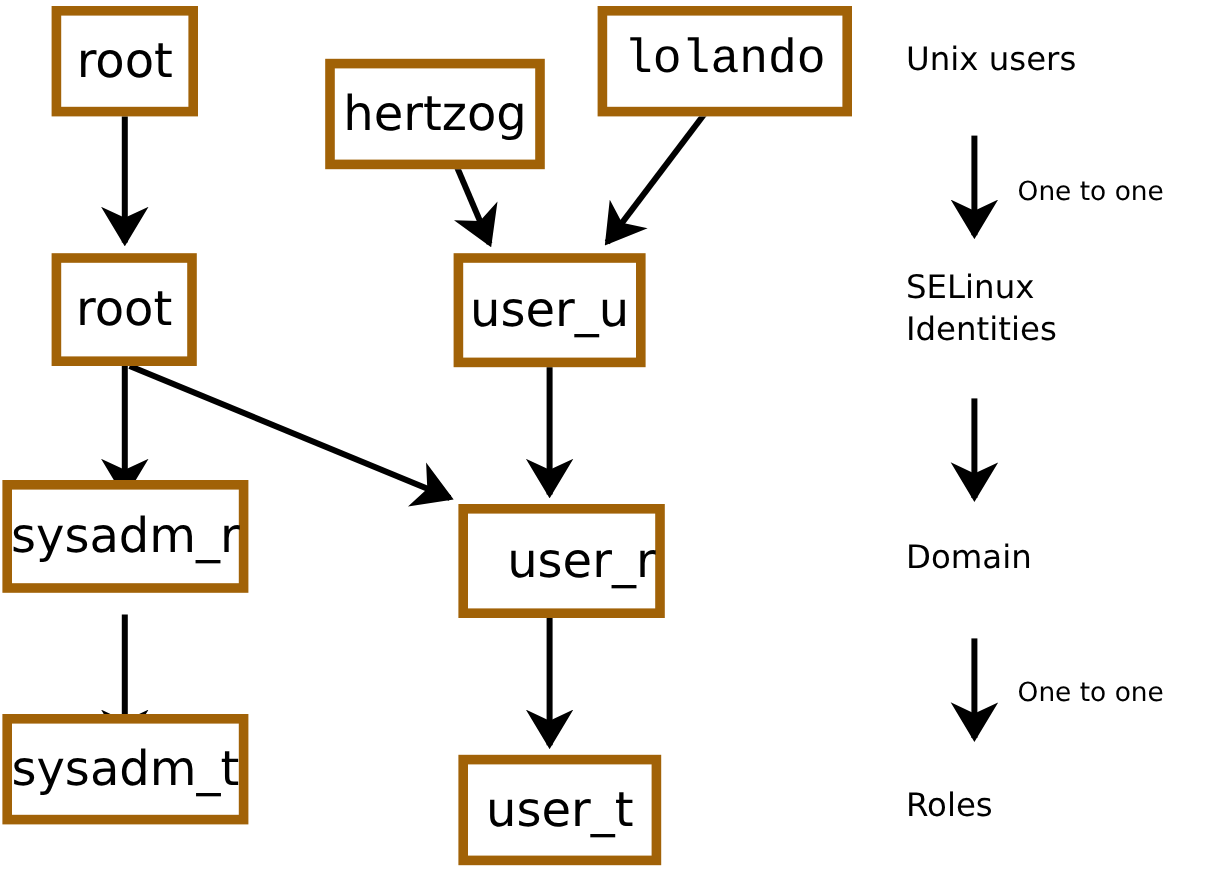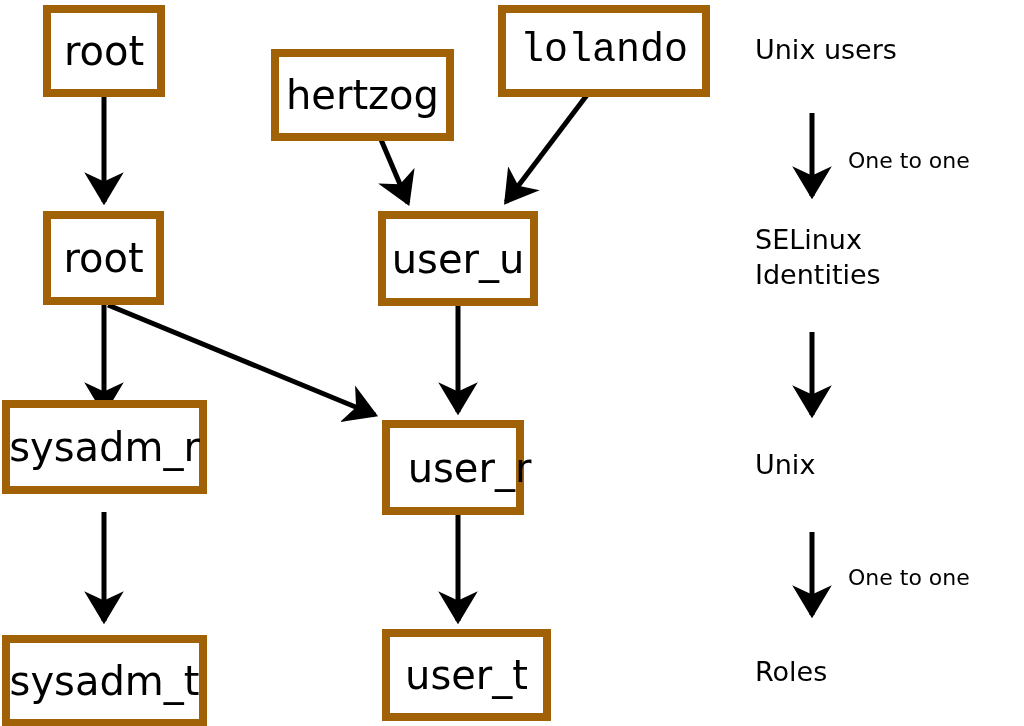--- a/index.html
+++ b/index.html
@@ -47,25 +47,25 @@
   </svg>
 
   <div class="node" style="left:43px;  top:5px;   width:122px; height:92px;">root</div>
   <div class="node" style="left:271px; top:5px;   width:183px; height:92px;margin-top:44px;">hertzog</div>
   <div class="node" style="left:498px; top:5px;   width:212px; height:92px;font-family:Liberation Mono, monospace;">lolando</div>
 
   <div class="node" style="left:43px;  top:211px; width:121px; height:94px;">root</div>
   <div class="node" style="left:378px; top:211px; width:160px; height:95px;">user_u</div>
 
   <div class="node" style="left:2px;   top:400px; width:205px; height:94px;">sysadm_r</div>
-  <div class="node" style="left:382px; top:420px; width:142px; height:95px;padding-left:33px;">user_r</div>
+  <div class="node" style="left:382px; top:420px; width:172px; height:95px;padding-left:33px;">user_r</div>
 
-  <div class="node" style="left:2px;   top:635px; width:205px; height:92px;">sysadm_t</div>
+  <div class="node" style="left:2px;   top:595px; width:205px; height:92px;">sysadm_t</div>
   <div class="node" style="left:382px; top:629px; width:169px; height:92px;">user_t</div>
 
   <div class="legend-level" style="left:755px; top:32px;">Unix users</div>
   <div class="legend-connector" style="left:848px; top:145px;">One to one</div>
   <div class="legend-level" style="left:755px; top:222px; width:185px;">SELinux Identities</div>
-  <div class="legend-level" style="left:755px; top:447px;">Unix</div>
+  <div class="legend-level" style="left:755px; top:447px;">Domain</div>
   <div class="legend-connector" style="left:848px; top:562px;">One to one</div>
   <div class="legend-level" style="left:755px; top:654px;">Roles</div>
 
 </div>
 
 </body></html>

